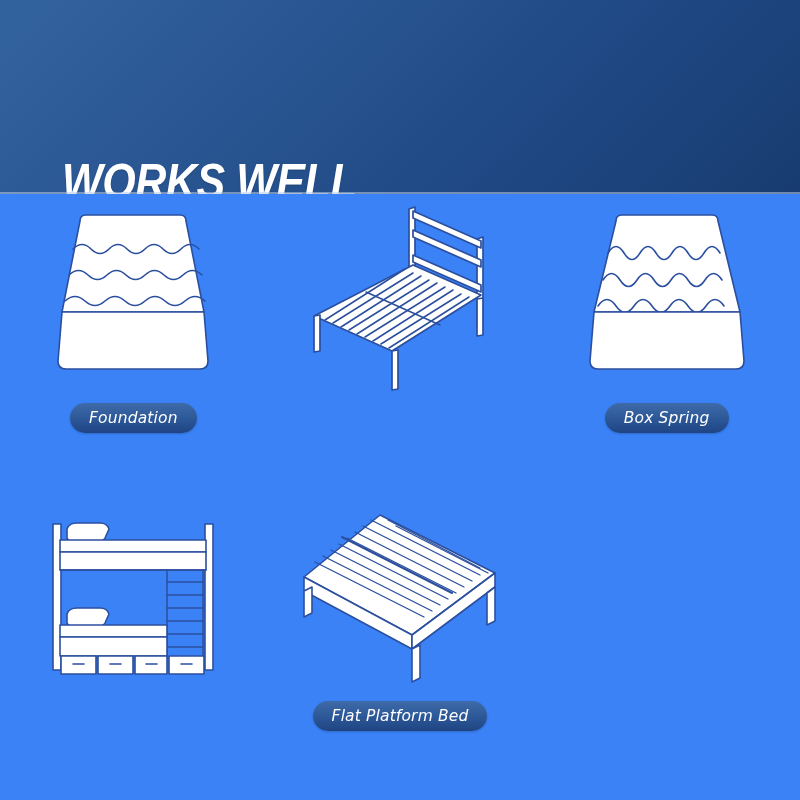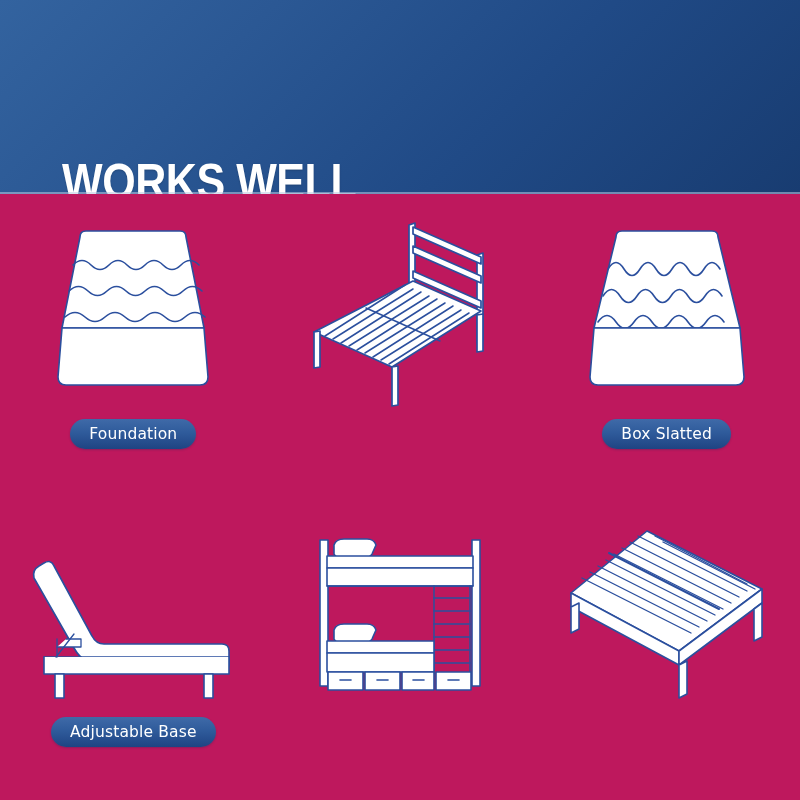--- a/index.html
+++ b/index.html
@@ -5,21 +5,22 @@
   * { box-sizing: border-box; margin: 0; padding: 0; }
   html, body {
     width: 800px; height: 800px;
     background: #ffffff;
     font-family: "Liberation Sans", sans-serif;
     overflow: hidden;
   }
   #page {
     position: relative;
     width: 800px; height: 800px;
-    background: #be185d;
+    background: #3b82f6;
+    font-style: italic;
   }
 
   
   .banner {
     position: absolute;
     left: 0; top: 0;
     width: 800px; height: 194px;
     background: linear-gradient(135deg, #33639f 0%, #2b5894 28%, #204a86 62%, #183c71 100%);
     overflow: hidden;
   }
@@ -54,21 +55,20 @@
     display: grid;
     grid-template-columns: repeat(3, 1fr);
     grid-template-rows: repeat(2, 1fr);
   }
   .card {
     position: relative;
     display: flex;
     flex-direction: column;
     align-items: center;
     justify-content: flex-start;
-    padding-top: 16px;
   }
   .art {
     width: 230px; height: 205px;
     display: flex;
     align-items: center;
     justify-content: center;
   }
   .art svg { display: block; overflow: visible; }
 
   
@@ -165,47 +165,24 @@
       <div class="art">
         <svg width="190" height="175" viewBox="0 0 190 175" fill="none" stroke="#2b4f9e" stroke-width="1.6" stroke-linejoin="round" stroke-linecap="round">
           <path d="M44 12 Q44 6 50 6 L140 6 Q146 6 146 12 L168 103 L22 103 Z" fill="#fff"></path>
           <path d="M36 44 q8 -13 16 0 t16 0 t16 0 t16 0 t16 0 t16 0 t16 0" fill="none"></path>
           <path d="M31 71 q8.5 -13 17 0 t17 0 t17 0 t17 0 t17 0 t17 0 t17 0" fill="none"></path>
           <path d="M26 97 q9 -13 18 0 t18 0 t18 0 t18 0 t18 0 t18 0 t18 0" fill="none"></path>
           <path d="M22 103 L168 103 L172 152 Q172 160 164 160 L26 160 Q18 160 18 152 Z" fill="#fff"></path>
         </svg>
       </div>
       <div class="pill">
-        <span>Box Slatted</span>
-      </div>
-    </div>
-
-    <div class="card row2">
-      <div class="art">
-        <svg width="215" height="175" viewBox="0 0 215 175" fill="none" stroke="#2b4f9e" stroke-width="1.6" stroke-linejoin="round" stroke-linecap="round">
-          <g fill="#fff">
-
-            <path d="M8 52 Q6 44 13 40 L18 37 Q25 33 28 40 L66 110 Q70 118 78 118 L196 118 Q203 118 203 125 L203 140 L78 140 Q58 140 48 122 Z"></path>
-
-            <path d="M18 131 L203 131" stroke-width="1.4"></path>
-            <path d="M18 131 L18 148 L203 148 L203 131"></path>
-
-            <path d="M31 121 L55 121 L55 113 L40 113" stroke-width="1.3"></path>
-            <path d="M31 113 L31 131" stroke-width="1.3"></path>
-            <path d="M30 131 L48 108" stroke-width="1.3"></path>
-
-            <path d="M29 148 L38 148 L38 172 L29 172 Z"></path>
-            <path d="M178 148 L187 148 L187 172 L178 172 Z"></path>
-          </g>
-        </svg>
-      </div>
-      <div class="pill">
-        <span>Adjustable Base</span>
-      </div>
-    </div>
+        <span>Box Spring</span>
+      </div>
+    </div>
+
 
     <div class="card row2">
       <div class="art">
         <svg width="180" height="170" viewBox="0 0 180 170" fill="none" stroke="#2b4f9e" stroke-width="1.6" stroke-linejoin="round" stroke-linecap="round">
           <g fill="#fff">
 
             <path d="M10 12 L18 12 L18 158 L10 158 Z"></path>
             <path d="M162 12 L170 12 L170 158 L162 158 Z"></path>
 
             <path d="M24 17 Q26 11 34 11 L57 11 Q64 11 66 17 L62 26 Q60 30 52 30 L32 30 Q26 30 24 26 Z"></path>
@@ -273,16 +250,19 @@
 
             <path d="M50 30 L160 86" stroke-width="2"></path>
 
             <path d="M12 84 L12 110 L20 106 L20 80 Z"></path>
             <path d="M120 142 L120 175 L128 171 L128 138 Z"></path>
             <path d="M195 86 L195 118 L203 114 L203 80 Z"></path>
             <path d="M86 54 L86 80 L93 76 L93 50 Z" opacity="0"></path>
           </g>
         </svg>
       </div>
+      <div class="pill">
+        <span>Flat Platform Bed</span>
+      </div>
     </div>
 
   </div>
 </div>
 
 </body></html>

